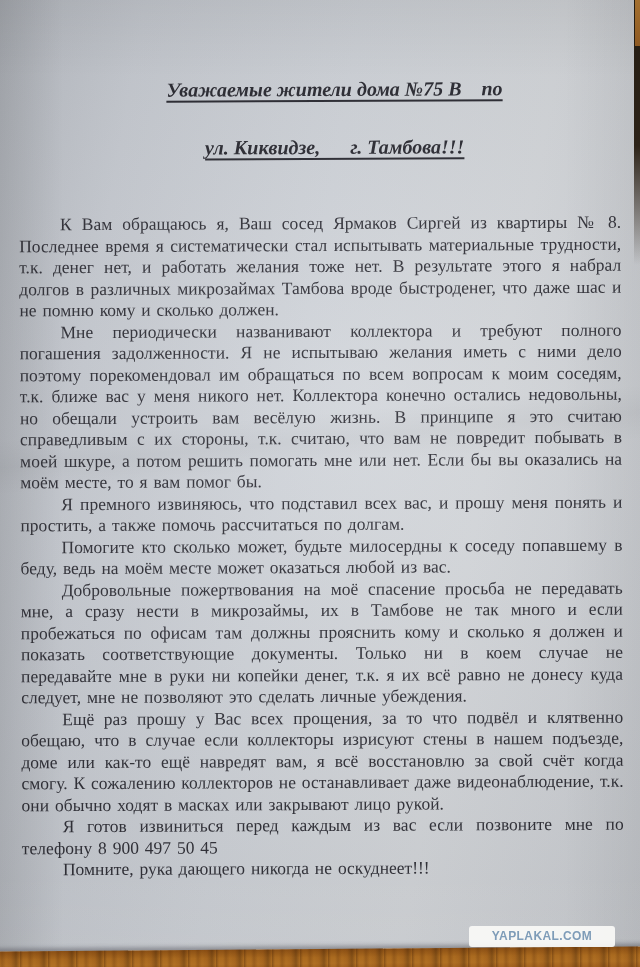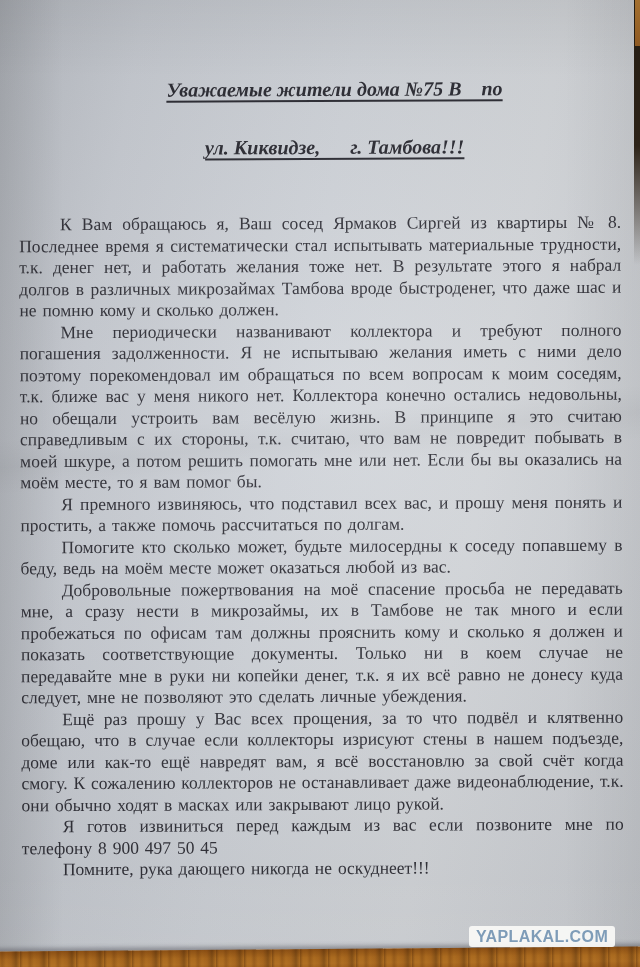--- a/index.html
+++ b/index.html
@@ -98,21 +98,21 @@
     position: absolute;
     left: 469px;
     top: 926px;
     width: 146px;
     height: 21px;
     background: rgba(250,250,247,0.92);
     border-radius: 3px;
     text-align: center;
     font-family: "Liberation Sans", "DejaVu Sans", sans-serif;
     font-weight: bold;
-    font-size: 16px;
+    font-size: 12px;
     line-height: 21px;
     letter-spacing: 0.4px;
     color: #7e9cb8;
   }
 </style>
 </head>
 <body>
 
 <div class="photo">
 

